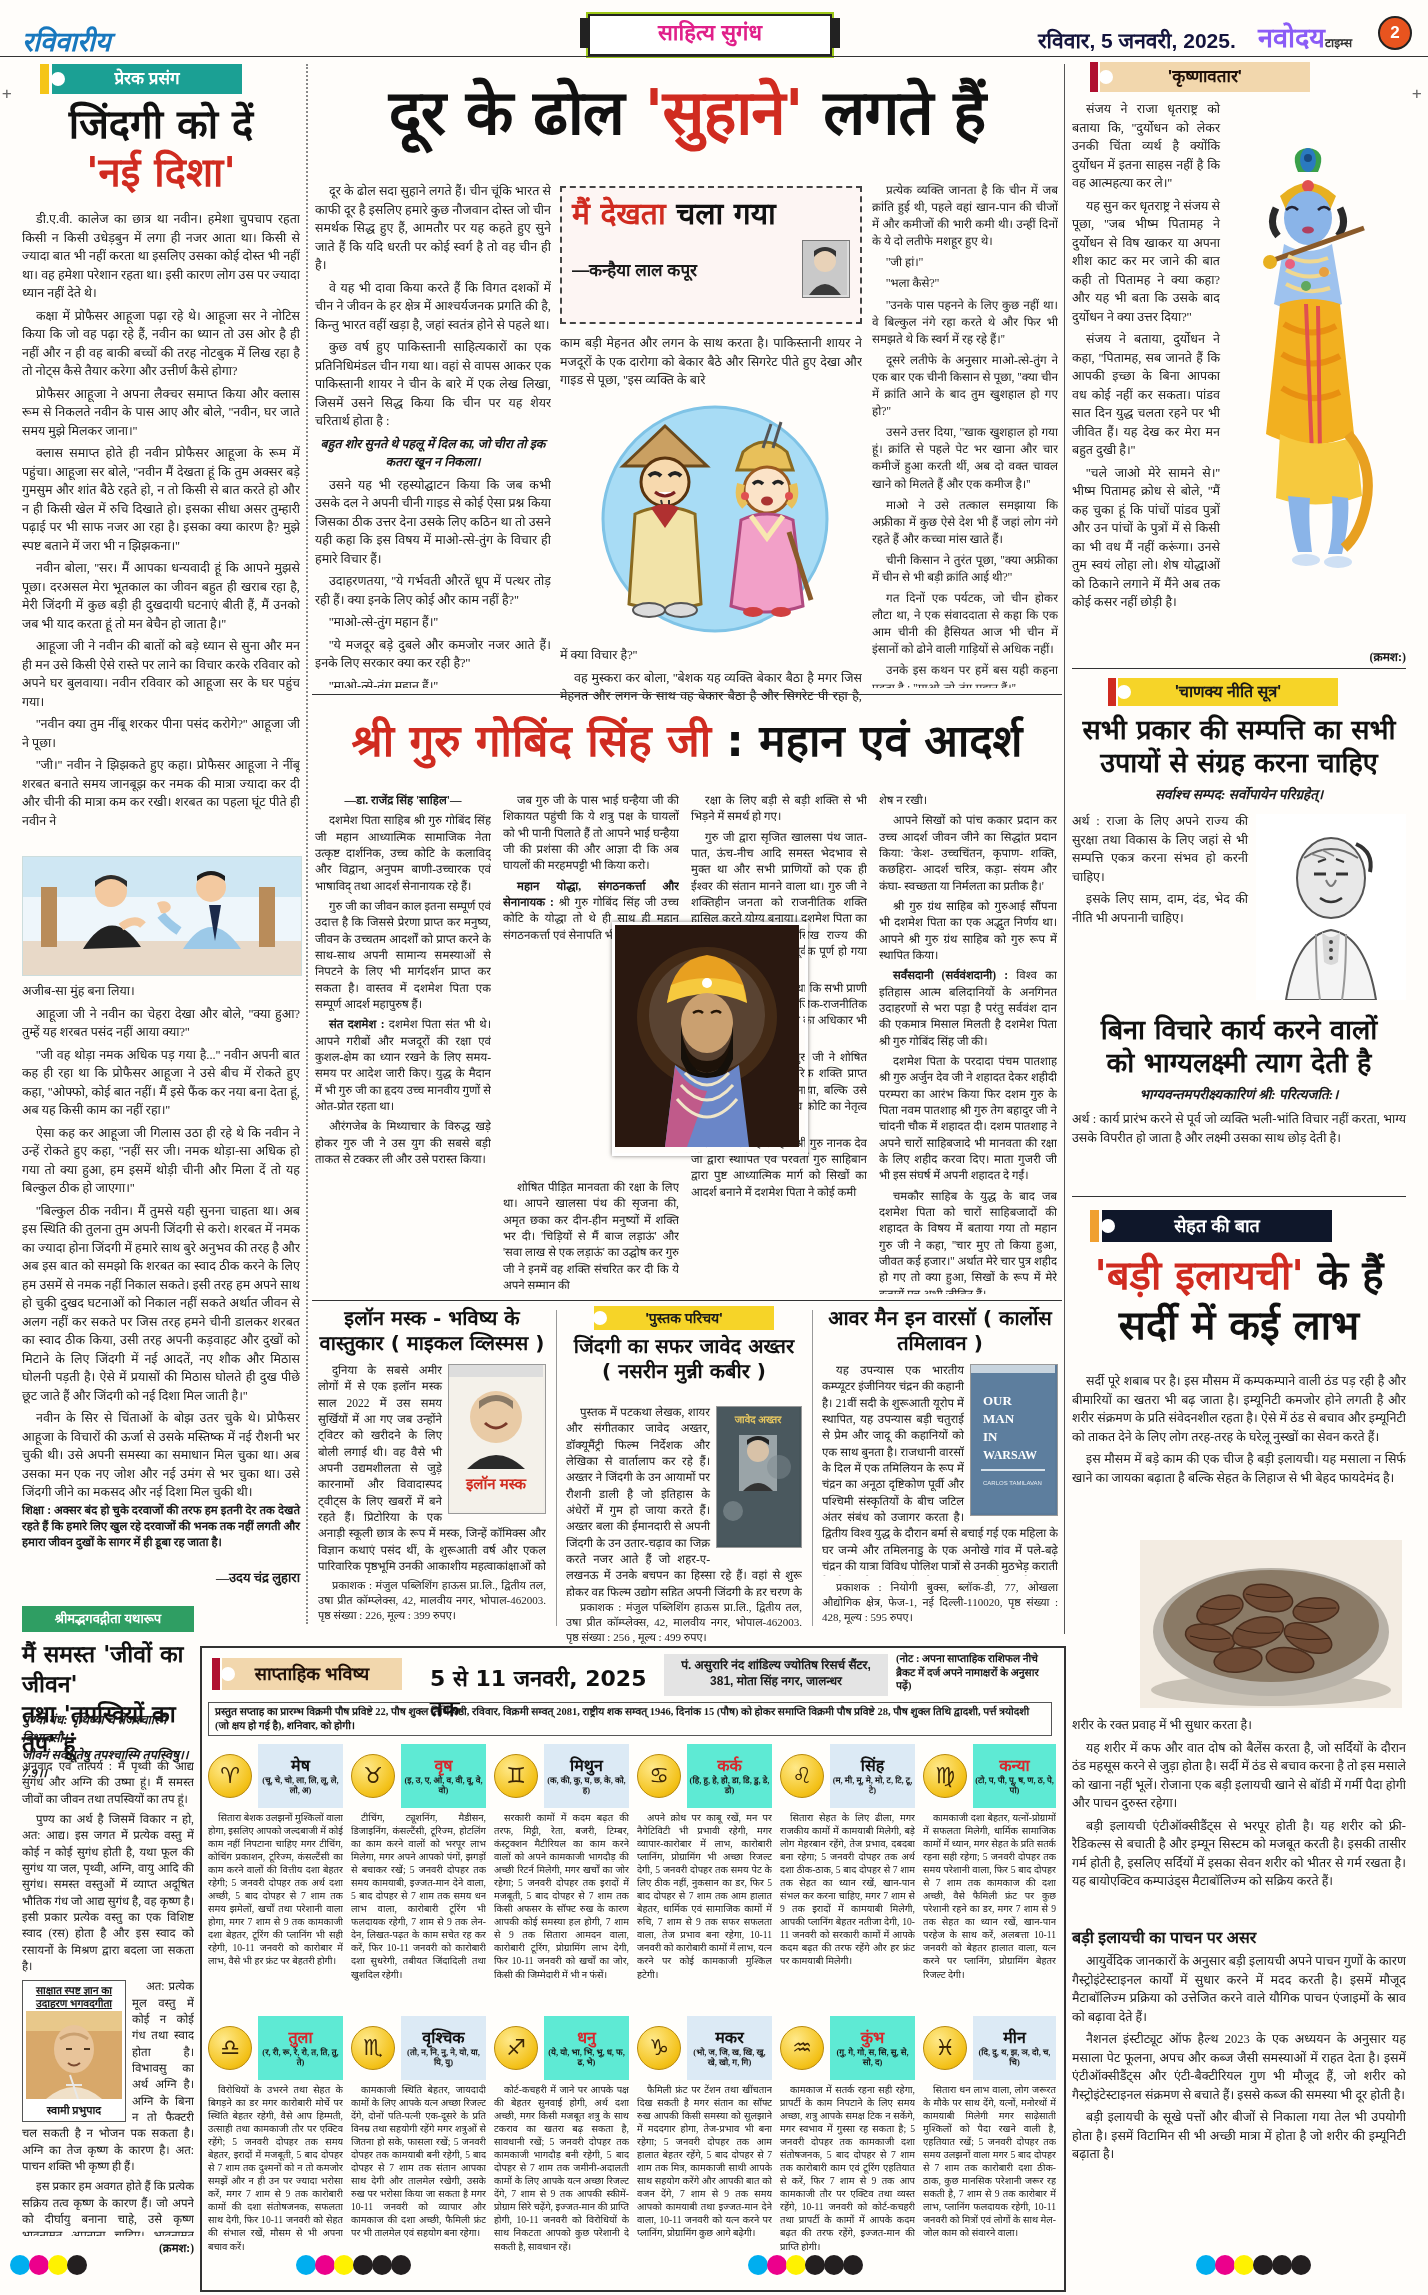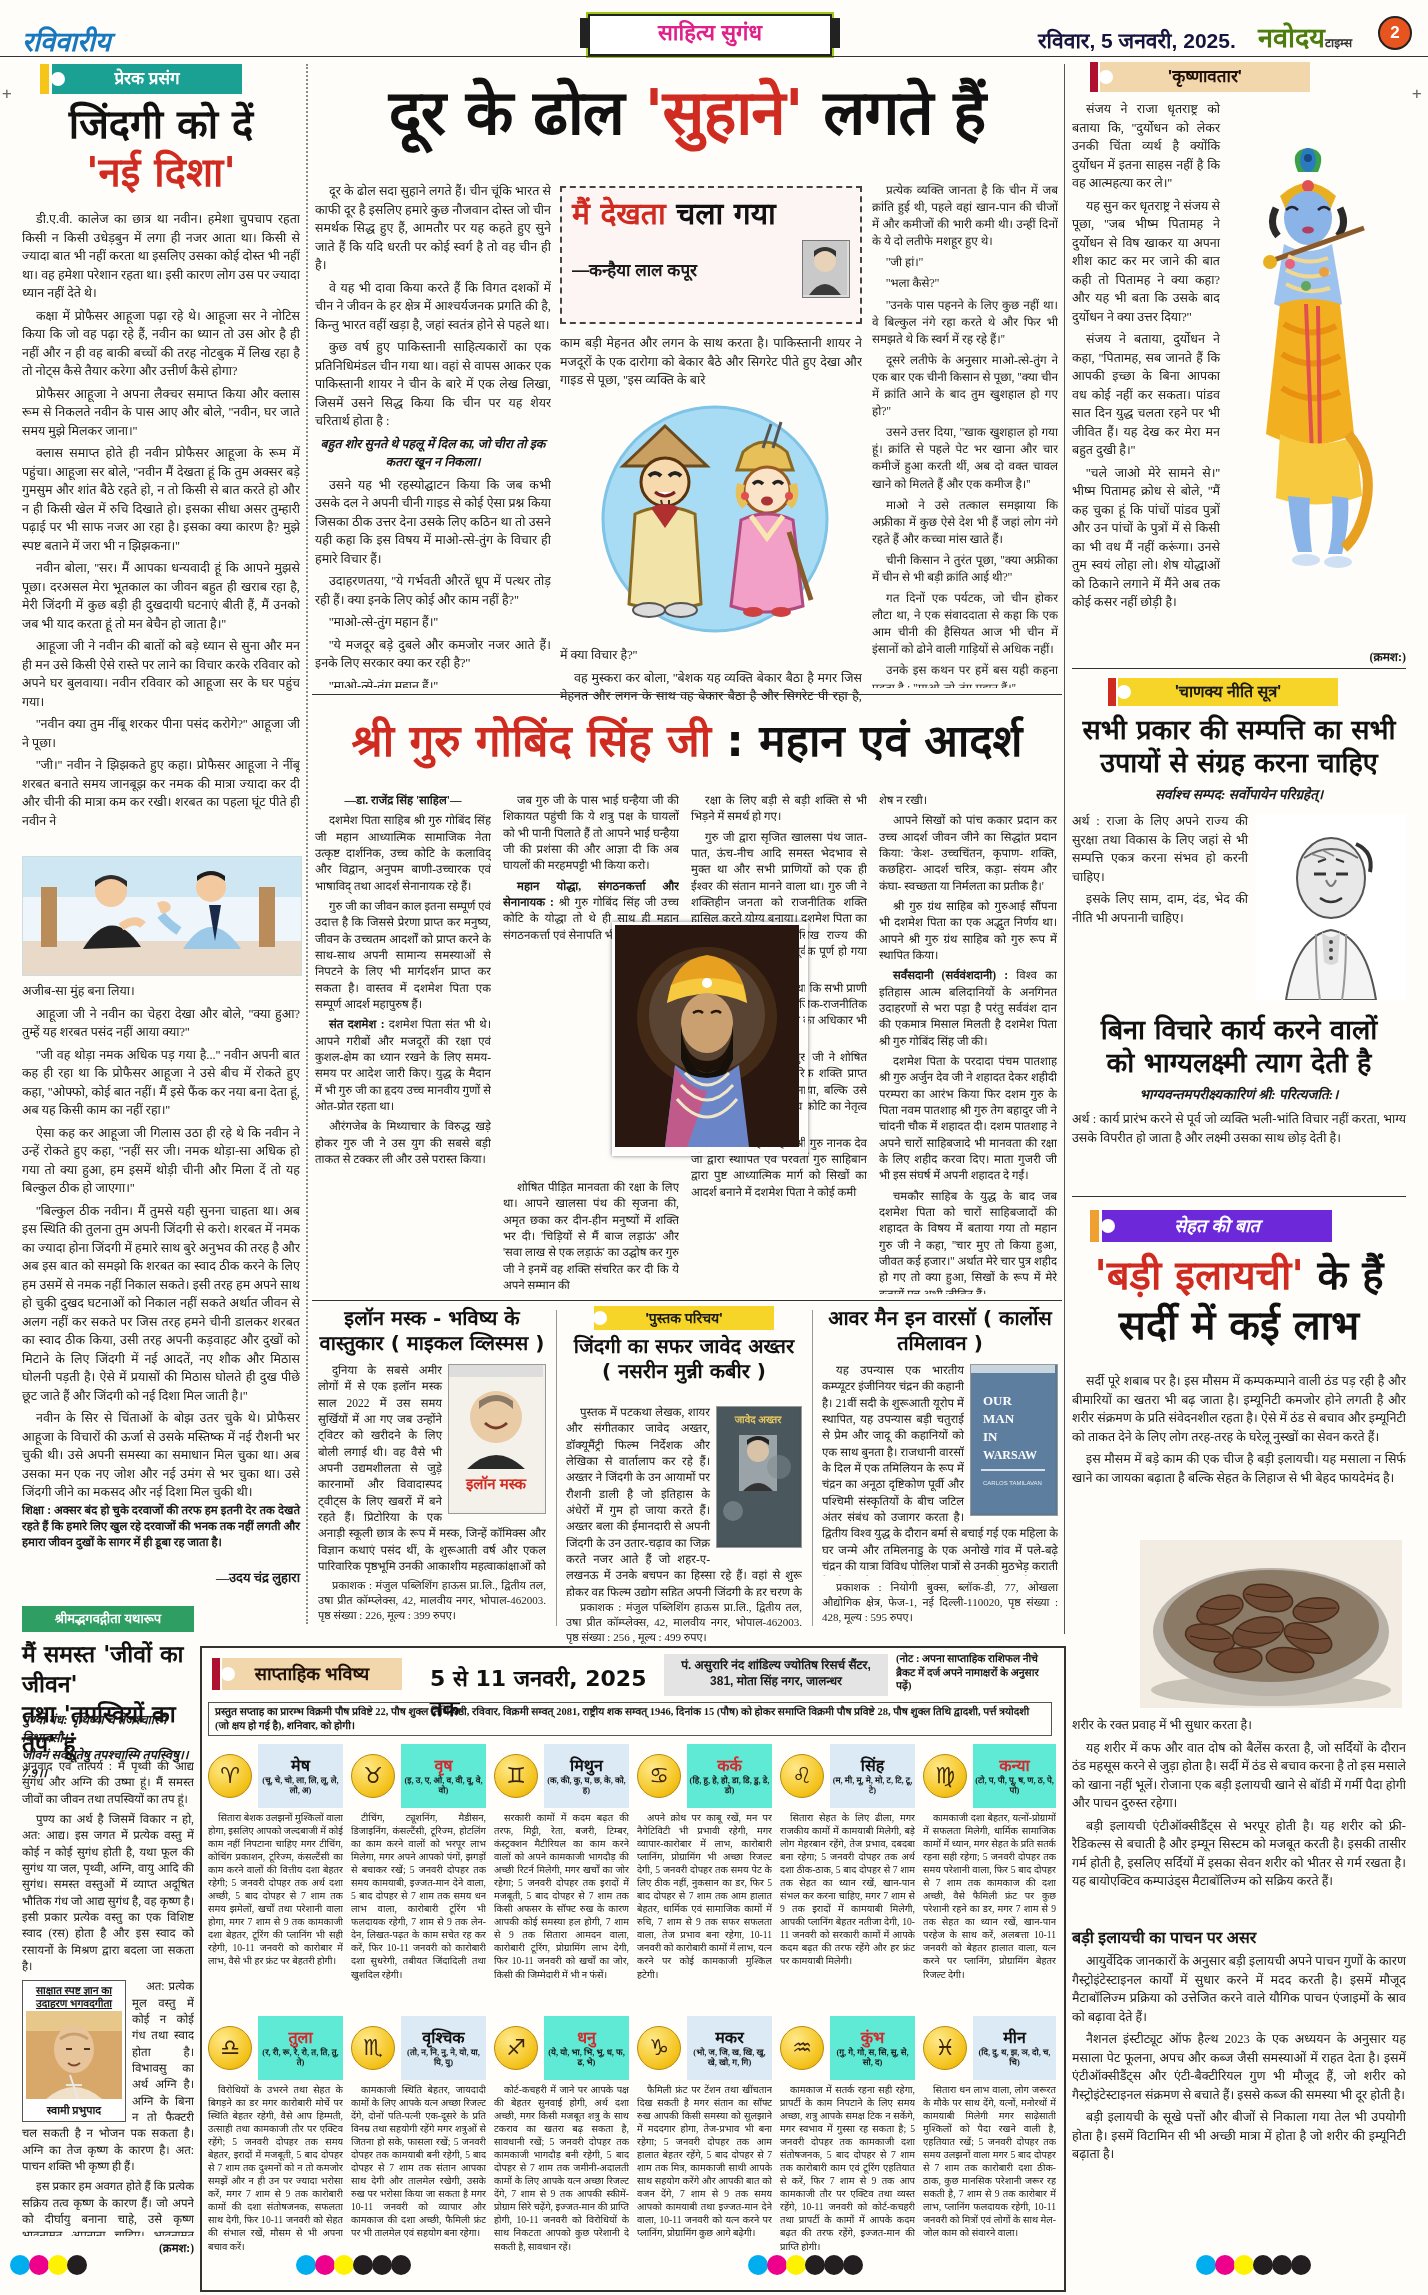--- a/index.html
+++ b/index.html
@@ -14,35 +14,35 @@
   .clip{overflow:hidden;}
   p{margin:0 0 4px 0;text-indent:14px;}
   p.noind{text-indent:0;}
   .body12{font-size:12.5px;line-height:1.48;}
   .body11{font-size:11.5px;line-height:1.42;}
   
   .edition{font-size:27px;font-weight:bold;font-style:italic;color:#1878be;font-family:"Liberation Sans",sans-serif;}
   .suppl-box{border:2px solid #222;outline:2px solid #9dc818;background:#fff;text-align:center;}
   .suppl{color:#e0218a;font-weight:bold;font-size:22px;line-height:34px;font-family:"Liberation Sans",sans-serif;}
   .date{font-size:21px;font-weight:bold;color:#14143c;font-family:"Liberation Sans",sans-serif;}
-  .mast1{font-size:27px;font-weight:bold;color:#4d7c0f;font-family:"Liberation Sans",sans-serif;}
+  .mast1{font-size:27px;font-weight:bold;color:#8b5cf6;font-family:"Liberation Sans",sans-serif;}
   .mast2{font-size:12px;font-weight:bold;color:#333;font-family:"Liberation Sans",sans-serif;}
   .pgnum{width:30px;height:30px;border-radius:50%;background:#e8541f;border:2px solid #222;color:#fff;
          font-weight:bold;font-size:17px;text-align:center;line-height:30px;font-family:"Liberation Sans",sans-serif;}
   .hrule{background:#333;height:1px;}
   .vrule{background:#555;width:1px;}
   .vdot{border-left:2px dotted #888;width:0;}
   
   .tag{font-family:"Liberation Sans",sans-serif;font-weight:bold;text-align:center;position:absolute;}
   .tag .notch{position:absolute;left:-1px;top:50%;width:14px;height:14px;background:#fff;border-radius:50%;transform:translateY(-50%);}
   .bar{position:absolute;}
   .t-teal{background:#1ba094;color:#fff;}
   .t-tan{background:#f2d7ad;color:#201008;}
   .t-yellow{background:#f6d428;color:#1a1a1a;}
-  .t-teal2{background:#6d28d9;color:#fff;font-style:italic;}
+  .t-teal2{background:#0f172a;color:#fff;}
   .t-green{background:#2f9e63;color:#fff;}
   
   .hl-red{color:#d02b20;}
   .hl{font-family:"DejaVu Sans","Liberation Sans",sans-serif;font-weight:bold;color:#111;}
   .sh{font-weight:bold;}
   .sansk{font-weight:bold;font-style:italic;font-size:13.5px;line-height:1.4;}
   
   .horo-box{border:2px solid #333;}
   .pan{border:1px solid #555;font-size:10.5px;font-weight:bold;line-height:1.35;padding:2px 6px;}
   .sign-cell{position:absolute;}

